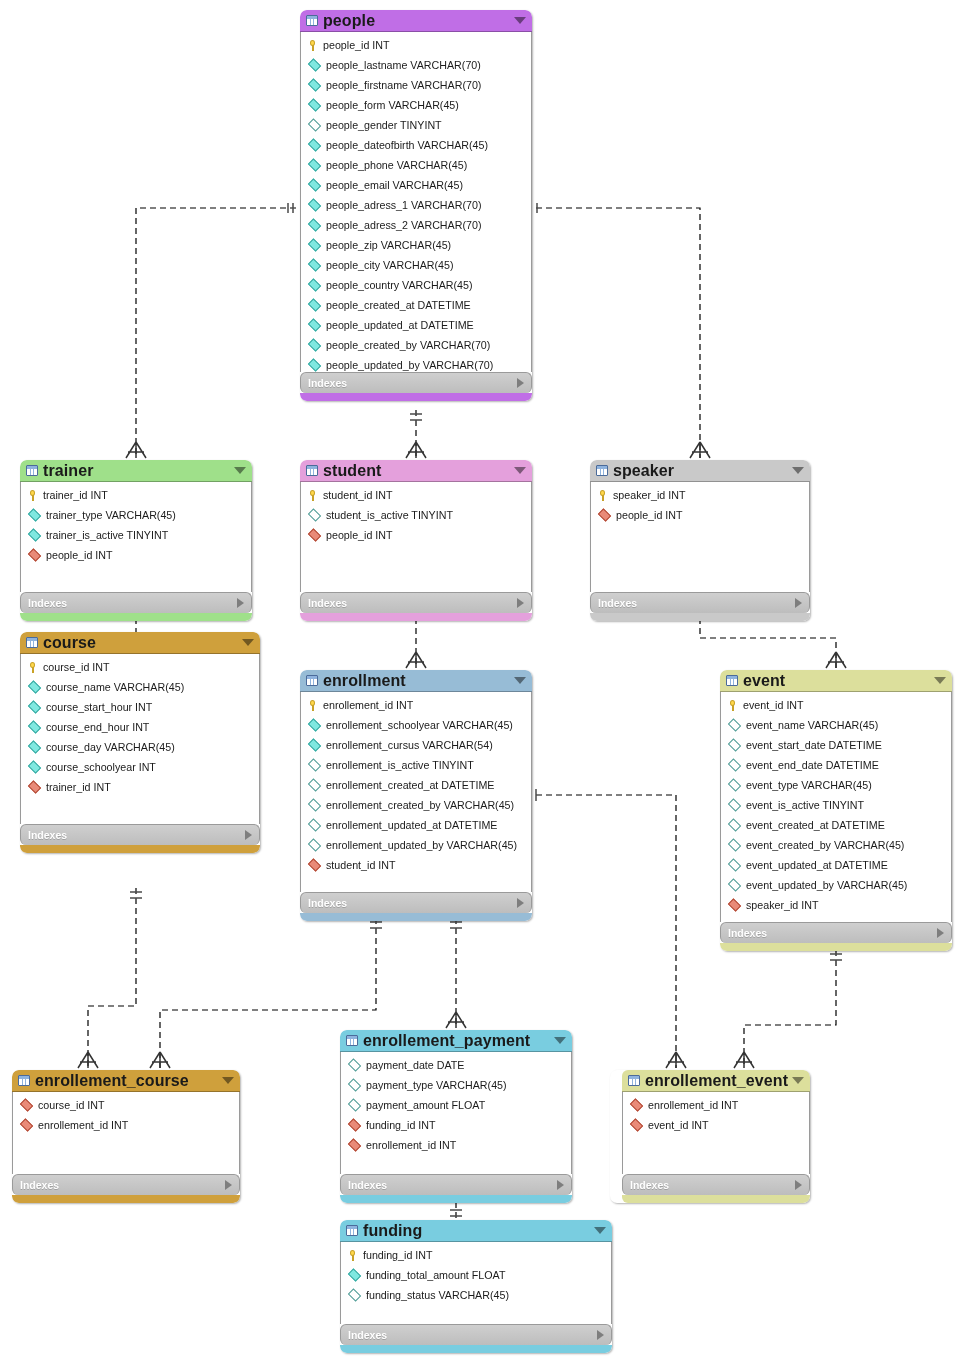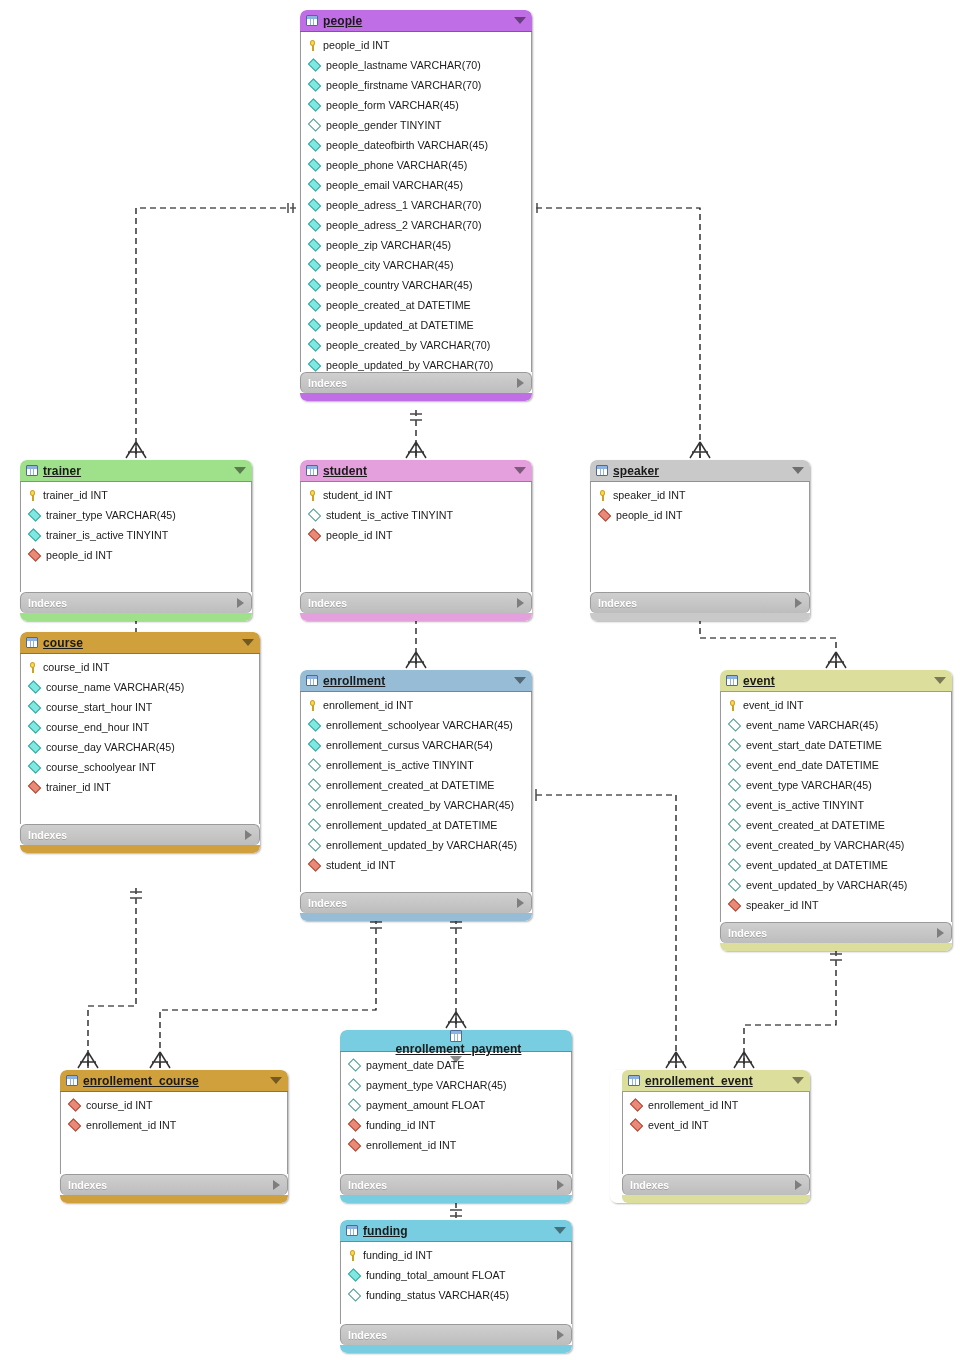--- a/index.html
+++ b/index.html
@@ -8,22 +8,22 @@
 
   #canvas{position:absolute;inset:0;width:960px;height:1360px;}
   #links{position:absolute;left:0;top:0;width:960px;height:1360px;pointer-events:none;}
 
   
   .tbl{position:absolute;border-radius:7px;box-sizing:border-box;
        box-shadow:1px 1px 2px rgba(0,0,0,.30);overflow:hidden;}
   .tbl .hdr{height:22px;display:flex;align-items:center;padding:0 6px;
             box-sizing:border-box;border-top-left-radius:6px;border-top-right-radius:6px;
             border-bottom:1px solid rgba(0,0,0,.28);}
-  .tbl .hdr .tname{font-size:12px;font-weight:bold;color:#1a1a1a;
-                   letter-spacing:.1px;margin-left:5px;flex:1;white-space:nowrap;text-decoration:underline;}
+  .tbl .hdr .tname{font-size:16px;font-weight:bold;color:#1a1a1a;
+                   letter-spacing:.1px;margin-left:5px;flex:1;white-space:nowrap;}
   .tbl .hdr .caret{width:0;height:0;border-left:6px solid transparent;
                    border-right:6px solid transparent;border-top:7px solid rgba(0,0,0,.45);}
   .tbl .body{background:#ffffff;border-left:1px solid #9a9a9a;border-right:1px solid #9a9a9a;
              padding:3px 0 3px 0;box-sizing:border-box;}
   .tbl .idx{height:21px;background:linear-gradient(#cfcfcf,#bdbdbd);
             border-top:1px solid #9a9a9a;border-left:1px solid #9a9a9a;border-right:1px solid #9a9a9a;
             display:flex;align-items:center;padding:0 7px;box-sizing:border-box;border-radius:6px;}
   .tbl .idx .ilabel{font-size:10.5px;color:#ffffff;font-weight:bold;flex:1;
                     text-shadow:0 1px 0 rgba(0,0,0,.18);}
   .tbl .idx .iarrow{width:0;height:0;border-top:5px solid transparent;
@@ -469,21 +469,21 @@
             <span class="ico dia fk"></span>
             <span class="cname">speaker_id INT</span>
           </div>
         </div>
         <div class="idx">
           <span class="ilabel">Indexes</span>
           <span class="iarrow"></span>
         </div>
         <div class="foot" style="background: rgb(220, 223, 156);"></div>
       </div>
-      <div class="tbl" style="left: 12px; top: 1070px; width: 228px; margin-left: 48px;">
+      <div class="tbl" style="left: 12px; top: 1070px; width: 228px;">
         <div class="hdr" style="background: linear-gradient(rgb(207, 160, 60), rgb(207, 160, 60));">
           <span class="tblicon"></span>
           <span class="tname">enrollement_course</span>
           <span class="caret"></span>
         </div>
         <div class="body" style="height: 82px;">
           <div class="col">
             <span class="ico dia fk"></span>
             <span class="cname">course_id INT</span>
           </div>
@@ -492,21 +492,21 @@
             <span class="cname">enrollement_id INT</span>
           </div>
         </div>
         <div class="idx">
           <span class="ilabel">Indexes</span>
           <span class="iarrow"></span>
         </div>
         <div class="foot" style="background: rgb(207, 160, 60);"></div>
       </div>
       <div class="tbl" style="left: 340px; top: 1030px; width: 232px;">
-        <div class="hdr" style="background: linear-gradient(rgb(121, 205, 224), rgb(121, 205, 224)); flex-direction: column;">
+        <div class="hdr" style="background: linear-gradient(rgb(121, 205, 224), rgb(121, 205, 224));">
           <span class="tblicon"></span>
           <span class="tname">enrollement_payment</span>
           <span class="caret"></span>
         </div>
         <div class="body" style="height: 122px;">
           <div class="col">
             <span class="ico dia hollow"></span>
             <span class="cname">payment_date DATE</span>
           </div>
           <div class="col">
@@ -547,21 +547,21 @@
             <span class="ico dia fk"></span>
             <span class="cname">event_id INT</span>
           </div>
         </div>
         <div class="idx">
           <span class="ilabel">Indexes</span>
           <span class="iarrow"></span>
         </div>
         <div class="foot" style="background: rgb(220, 223, 156);"></div>
       </div>
-      <div class="tbl" style="left: 340px; top: 1220px; width: 232px;">
+      <div class="tbl" style="left: 340px; top: 1220px; width: 272px;">
         <div class="hdr" style="background: linear-gradient(rgb(121, 205, 224), rgb(121, 205, 224));">
           <span class="tblicon"></span>
           <span class="tname">funding</span>
           <span class="caret"></span>
         </div>
         <div class="body" style="height: 82px;">
           <div class="col">
             <span class="ico key"></span>
             <span class="cname">funding_id INT</span>
           </div>

